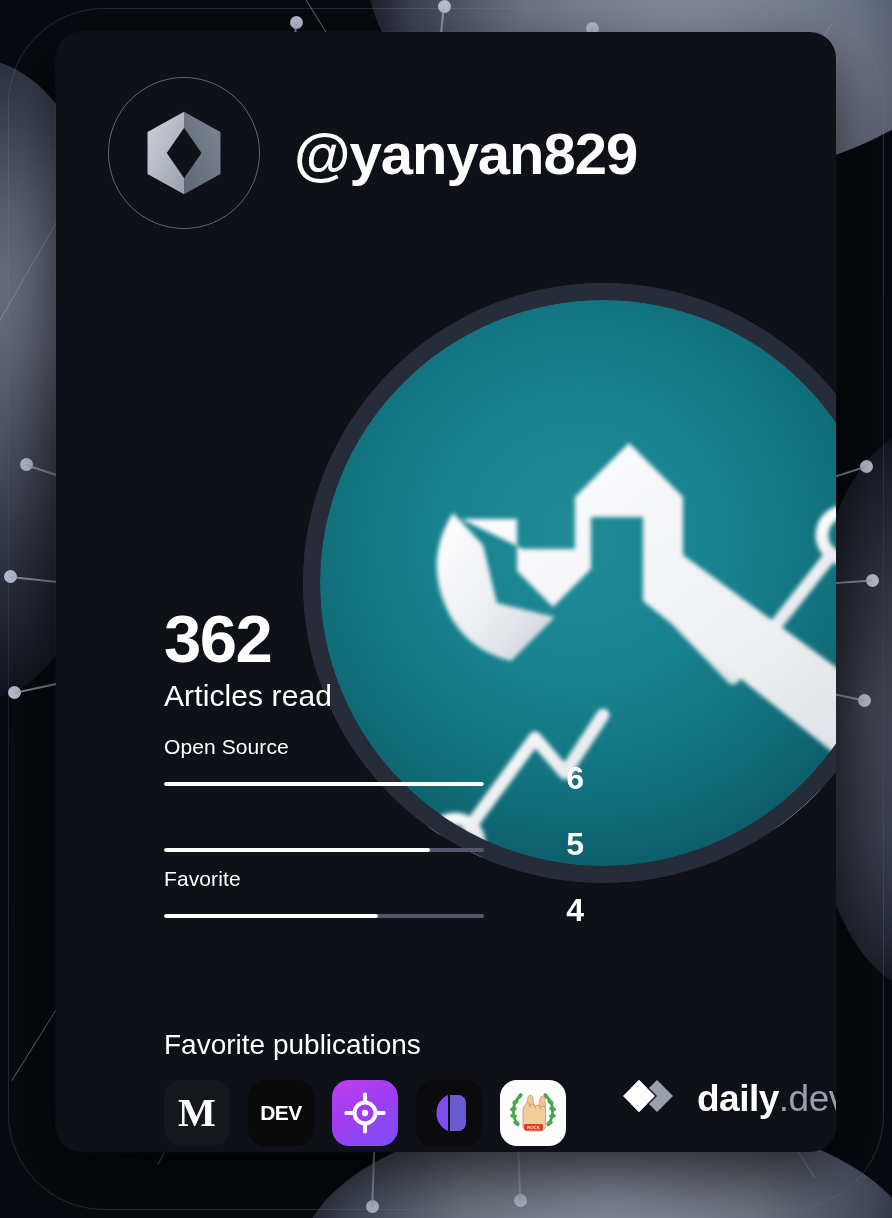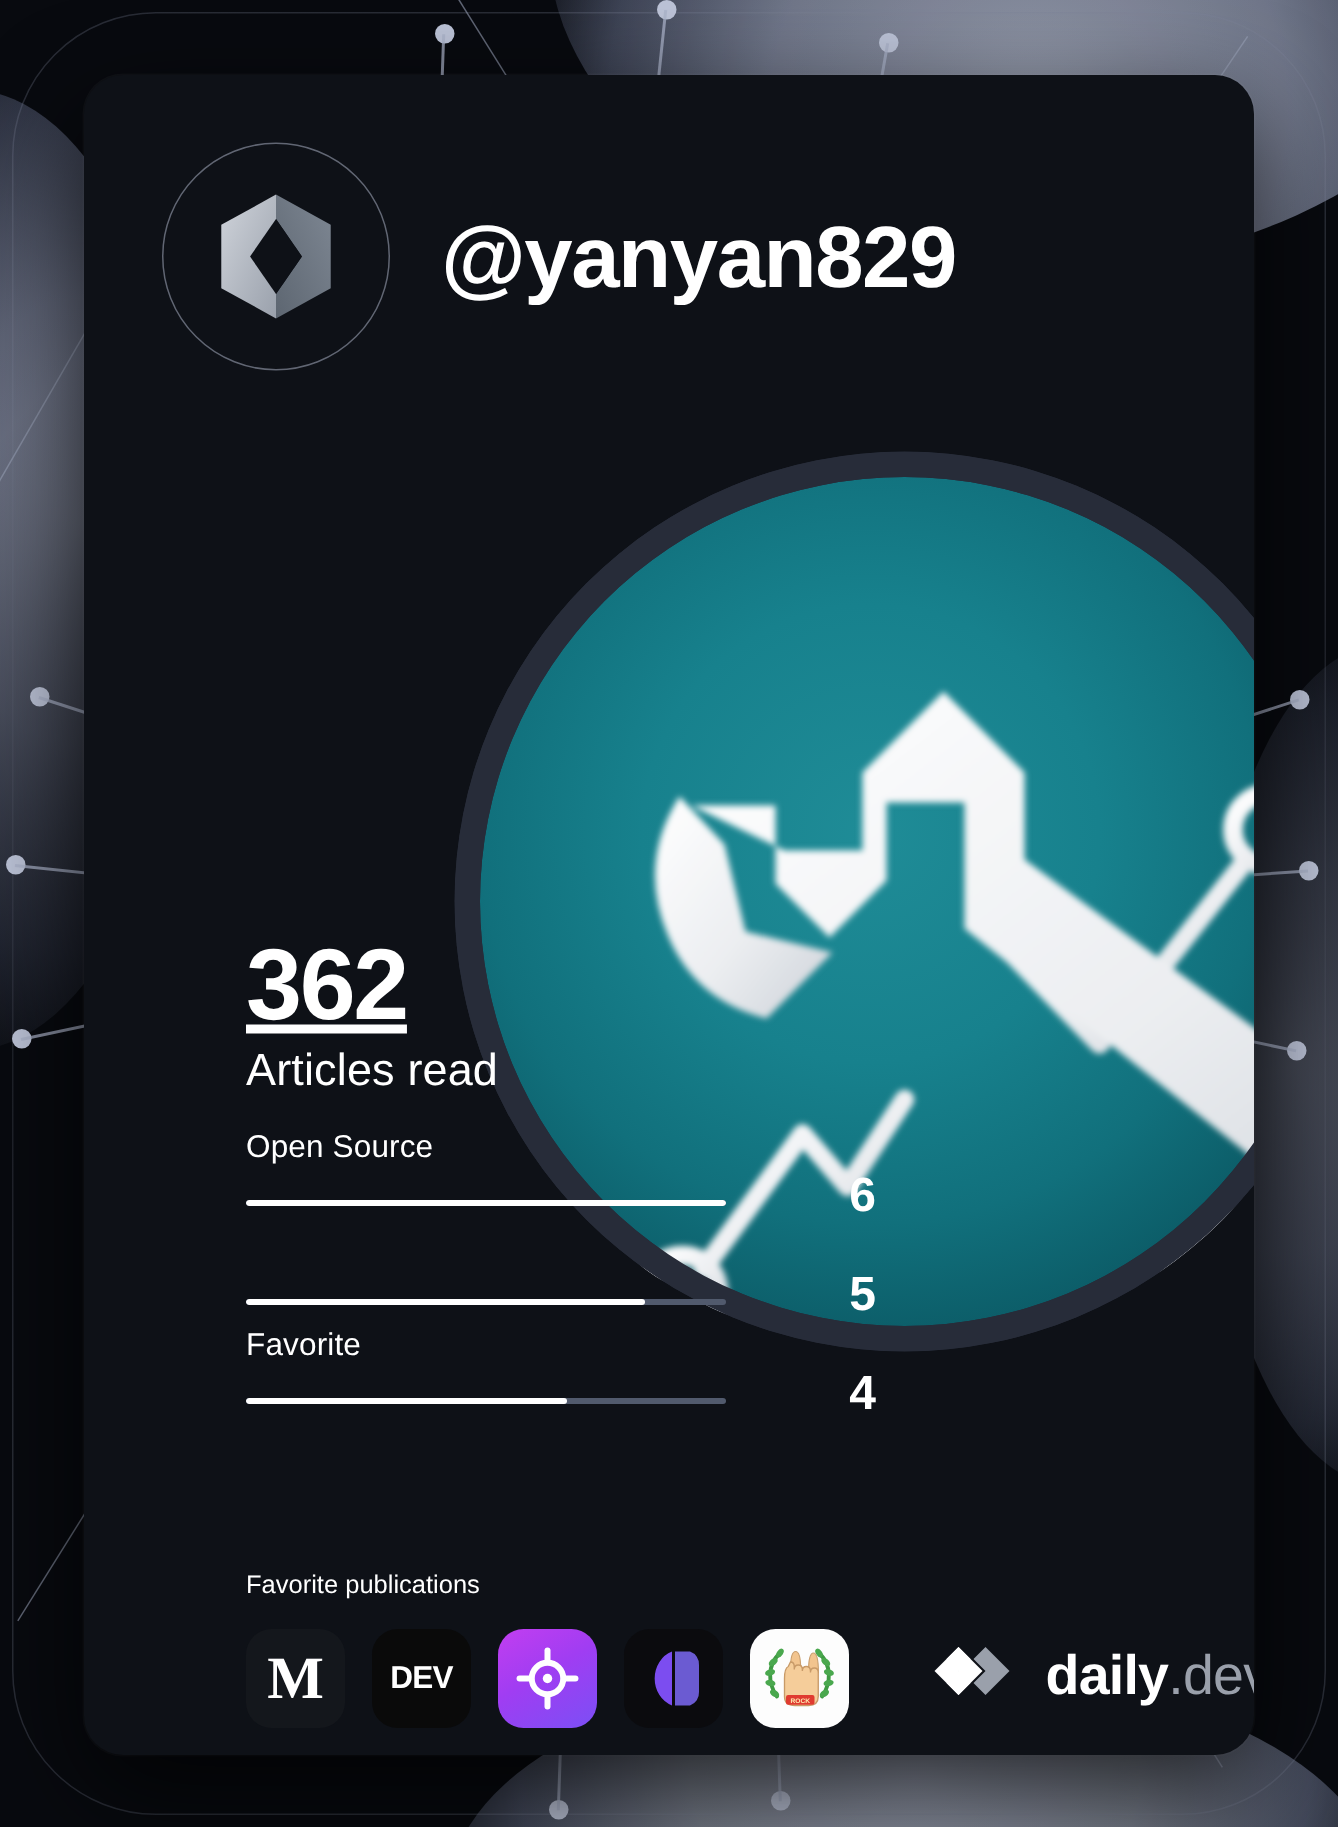--- a/index.html
+++ b/index.html
@@ -50,21 +50,21 @@
     background:radial-gradient(ellipse 560px 520px at 50% 50%, rgba(8,10,15,.97) 0%, rgba(8,10,15,.92) 48%, rgba(8,10,15,.55) 72%, rgba(8,10,15,.18) 100%);
   }
 
   
   .node{position:absolute;width:13px;height:13px;border-radius:50%;background:#bcc3d7;}
   .edge{position:absolute;background:#aab2c8;opacity:.75;transform-origin:0 50%;height:1.6px;}
   .diag{position:absolute;background:#99a1b8;opacity:.6;transform-origin:0 50%;height:1.3px;}
 
   
   #card{
-    position:absolute;left:56px;top:50px;width:780px;height:1120px;
+    position:absolute;left:56px;top:32px;width:780px;height:1120px;
     background:#0e1117;border-radius:26px;
     box-shadow:0 26px 70px rgba(0,0,0,.72), 0 0 0 1px rgba(255,255,255,.035);
     overflow:hidden;
   }
 
   
   #badge{
     position:absolute;left:247px;top:251px;width:600px;height:600px;
     border-radius:50%;
     background:#272c39;
@@ -89,39 +89,39 @@
     display:flex;align-items:center;justify-content:center;
     box-sizing:border-box;
   }
   #username{
     font-size:58px;font-weight:bold;color:#ffffff;letter-spacing:-1px;
     white-space:nowrap;
   }
 
   
   #stats{position:absolute;left:108px;top:575px;width:352px;}
-  #read-count{font-size:67px;font-weight:bold;color:#fff;line-height:.95;letter-spacing:-1.5px;text-decoration:underline;}
+  #read-count{font-size:67px;font-weight:bold;color:#fff;line-height:.95;letter-spacing:-1.5px;}
   #read-label{font-size:30px;color:#ffffff;margin-top:8px;letter-spacing:.1px;}
 
   #tags{margin-top:22px;}
   .tag-row{position:relative;height:66px;}
   .tag-name{font-size:21px;color:#ffffff;letter-spacing:.1px;}
   .tag-bar{
     position:absolute;left:0;bottom:15px;width:320px;height:4px;border-radius:2px;
     background:#515a6d;overflow:hidden;
   }
   .tag-fill{height:100%;background:#ffffff;border-radius:2px;}
   .tag-value{
     position:absolute;right:-68px;bottom:4px;
     font-size:32px;font-weight:bold;color:#ffffff;
   }
 
   
   #pubs{position:absolute;left:108px;top:997px;}
-  #pubs-title{font-size:17px;color:#ffffff;}
+  #pubs-title{font-size:28px;color:#ffffff;}
   #pub-list{display:flex;gap:18px;margin-top:19px;}
   .pub{
     width:66px;height:66px;border-radius:17px;
     display:flex;align-items:center;justify-content:center;
     overflow:hidden;position:relative;
   }
   .pub-medium{background:#14171c;}
   .pub-medium span{color:#fff;font-family:"Liberation Serif","DejaVu Serif",serif;font-size:40px;font-weight:bold;line-height:1;}
   .pub-dev{background:#0a0a0a;}
   .pub-dev span{color:#fff;font-size:21px;font-weight:bold;letter-spacing:-.5px;}

